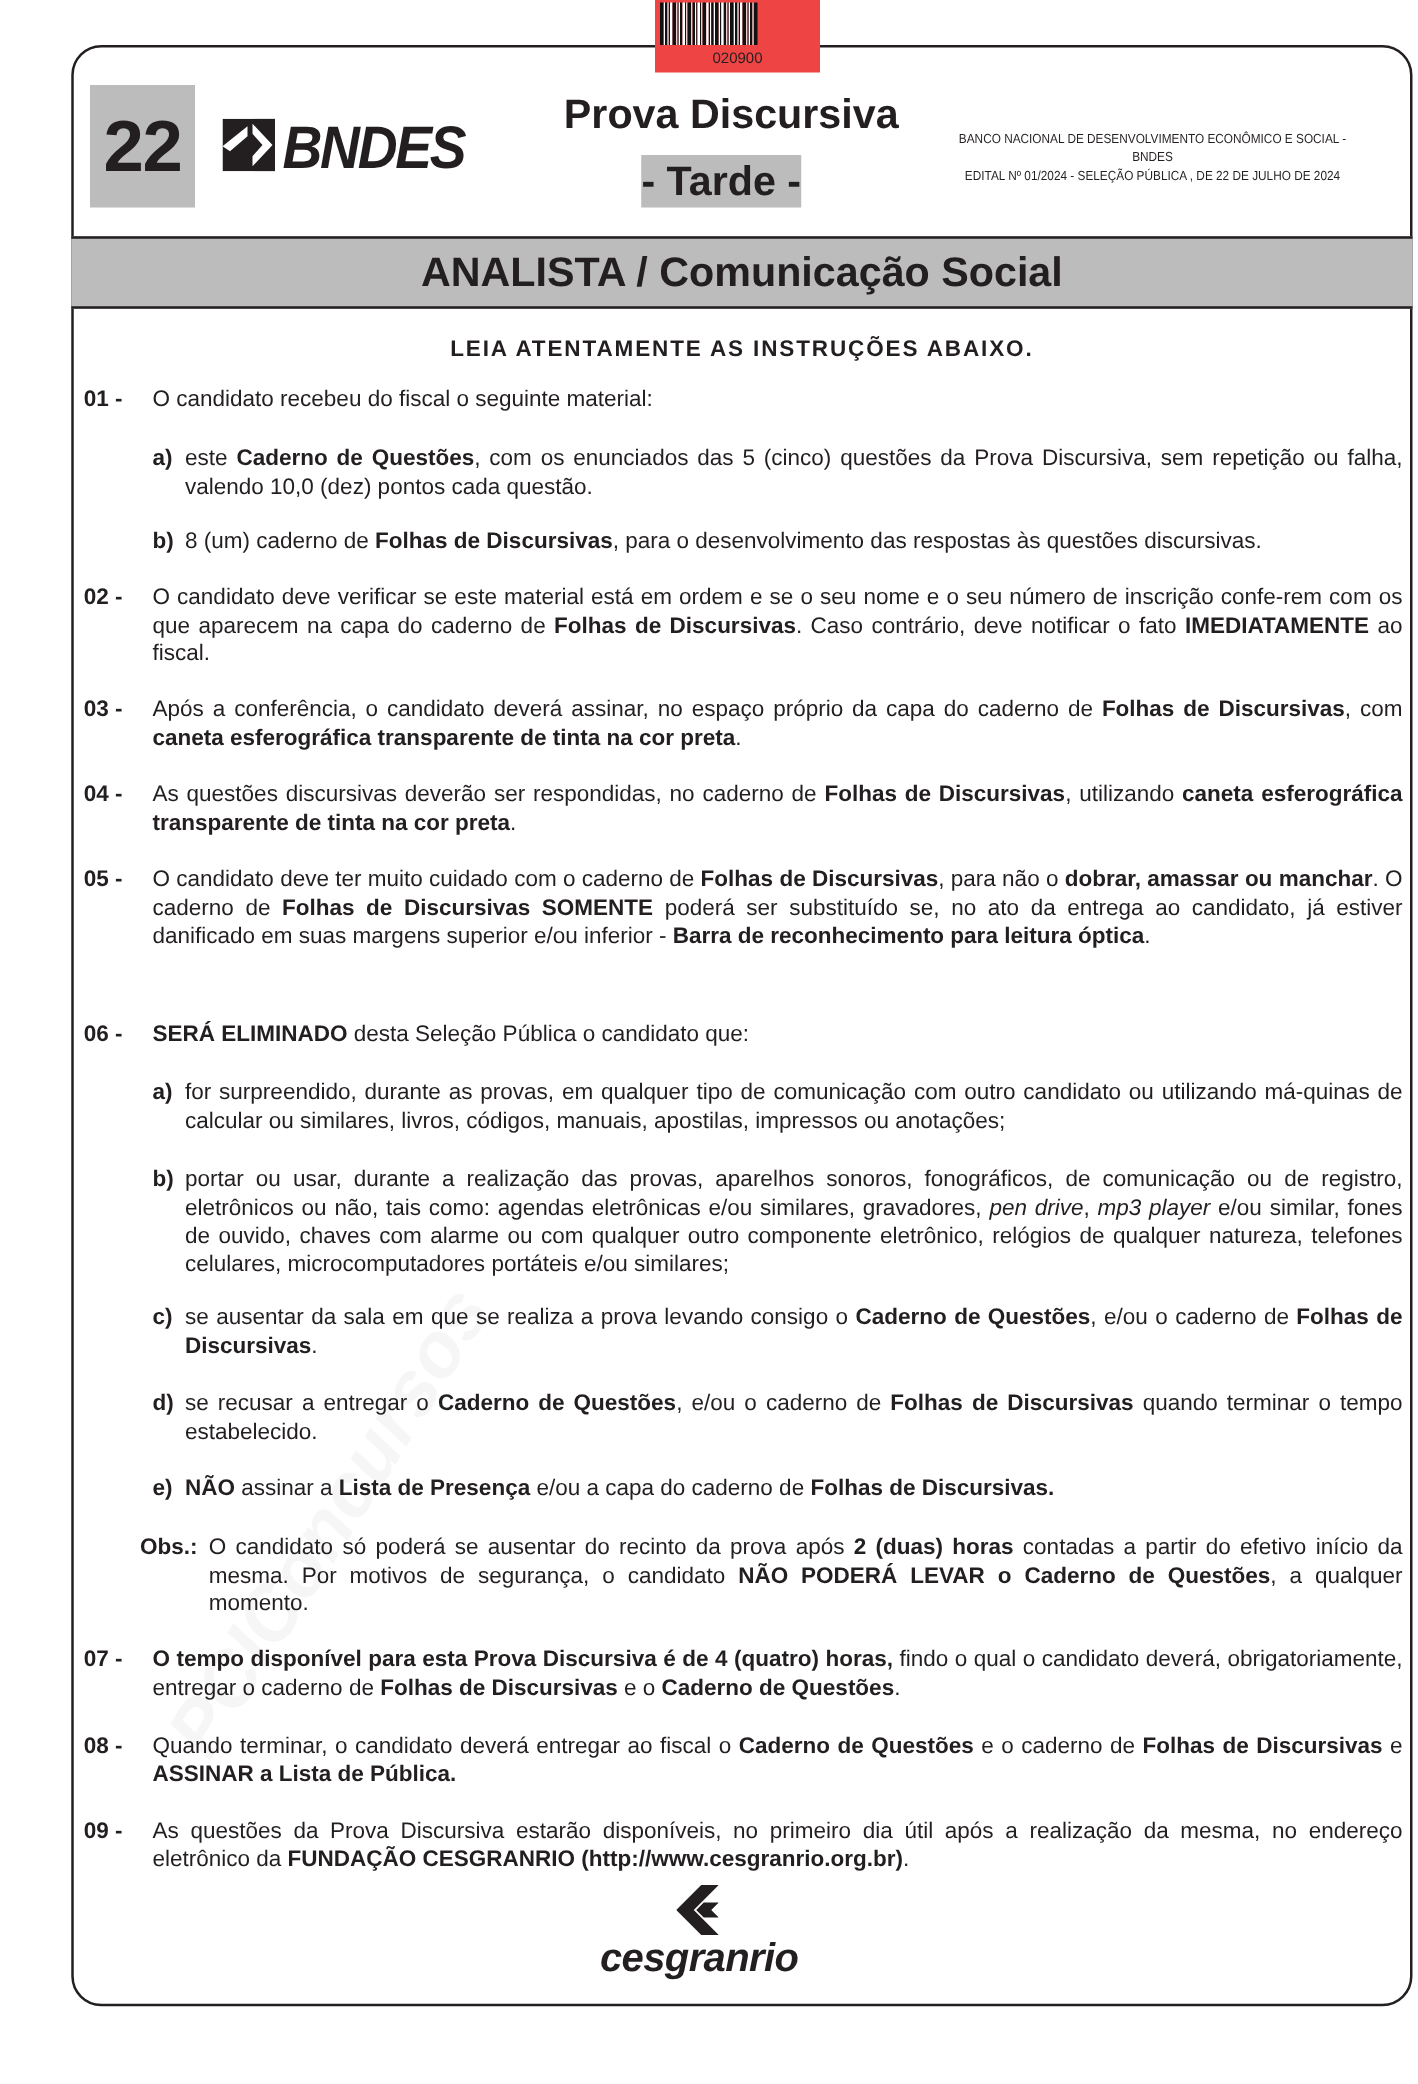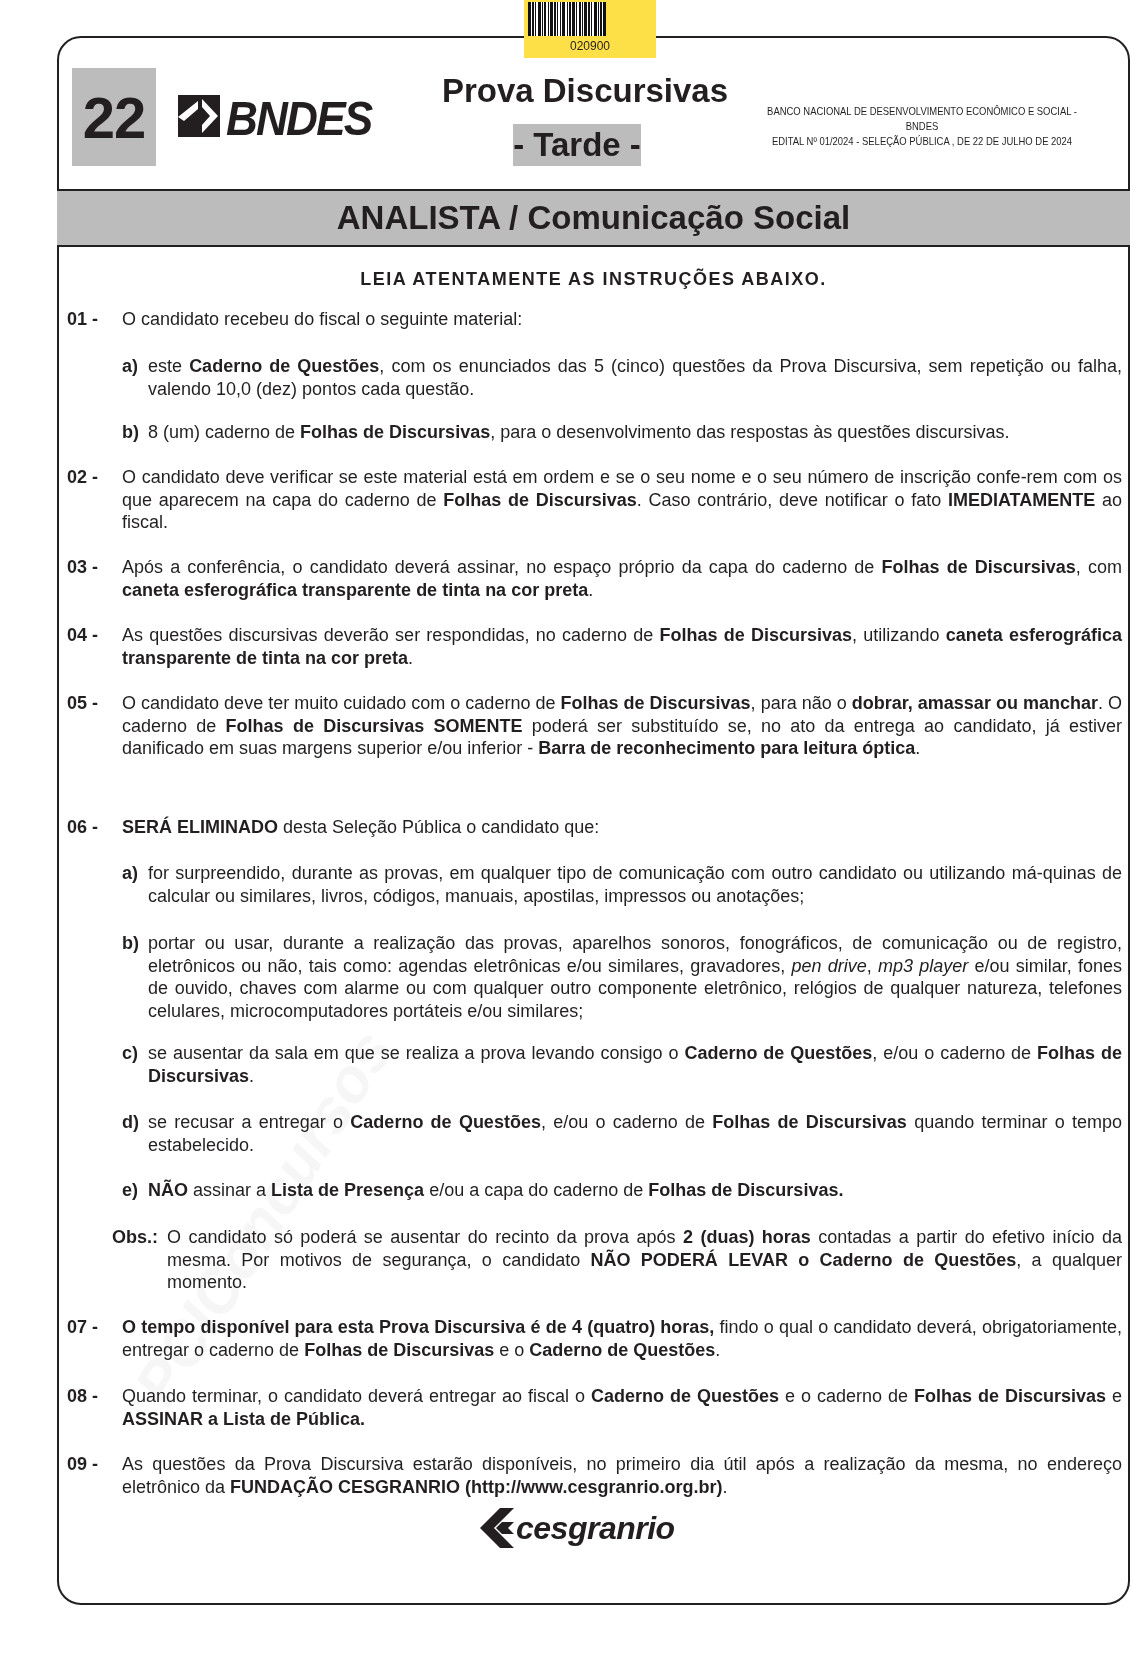--- a/index.html
+++ b/index.html
@@ -2,21 +2,21 @@
 <html><head>
 <meta charset="utf-8">
 <style>
   html, body { margin: 0; padding: 0; background: #ffffff; }
   body { width: 1134px; height: 1667px; position: relative; overflow: hidden;
          font-family: "Liberation Sans", sans-serif; color: #231f20; }
 
   .frame { position: absolute; left: 57px; top: 36px; width: 1073px; height: 1569px;
            border: 2px solid #231f20; border-radius: 24px; box-sizing: border-box; }
 
-  .barcode-wrap { position: absolute; left: 524px; top: 0; width: 132px; height: 58px; background: #fde047; }
+  .barcode-wrap { position: absolute; left: 524px; top: 0; width: 132px; height: 58px; background: #ef4444; }
   .barcode { position: absolute; left: 4px; top: 2px; height: 34px; display: flex; align-items: stretch; }
   .barcode span { display: block; height: 34px; background: #111; }
   .barcode-num { position: absolute; left: 0; width: 132px; top: 39px; text-align: center; font-size: 12px; }
 
   .num-box { position: absolute; left: 72px; top: 68px; width: 84px; height: 98px; background: #bcbcbc;
              display: flex; align-items: center; justify-content: center; font-weight: bold; font-size: 58px; letter-spacing: -1px; }
 
   .bndes { position: absolute; left: 178px; top: 95px; display: flex; align-items: flex-start; }
   .bndes-mark { width: 42px; height: 42px; margin-right: 6px; }
   .bndes-text { font-weight: bold; font-style: italic; font-size: 48px; letter-spacing: -2px; transform: scaleX(0.92); transform-origin: left; line-height: 1; }
@@ -39,21 +39,21 @@
   .item .txt { position: absolute; left: 55px; right: 0; top: 0; text-align: justify; }
   .sub { position: absolute; left: 122px; width: 1000px; font-size: 18px; line-height: 22.5px; }
   .sub .lab { position: absolute; left: 0; top: 0; font-weight: bold; }
   .sub .txt { position: absolute; left: 26px; right: 0; top: 0; text-align: justify; }
   .obs { position: absolute; left: 112px; width: 1010px; font-size: 18px; line-height: 22.5px; }
   .obs .lab { position: absolute; left: 0; top: 0; font-weight: bold; }
   .obs .txt { position: absolute; left: 55px; right: 0; top: 0; text-align: justify; }
   b { font-weight: bold; }
   i { font-style: italic; }
 
-  .cesgranrio { position: absolute; left: 480px; top: 1508px; display: flex; align-items: center; }
+  .cesgranrio { position: absolute; left: 480px; top: 1508px; display: flex; align-items: center; flex-direction: column; }
   .ces-mark { width: 34px; height: 40px; margin-right: 2px; }
   .ces-text { font-weight: bold; font-style: italic; font-size: 32px; letter-spacing: -0.5px; }
 
   .watermark { position: absolute; left: 120px; top: 1380px; transform: rotate(-58deg); transform-origin: left top;
                font-size: 62px; font-weight: bold; font-style: italic; color: rgba(0,0,0,0.035); white-space: nowrap; pointer-events: none; }
 </style>
 </head>
 <body>
 
 <div class="frame"></div>
@@ -118,21 +118,21 @@
 <div class="bndes">
   <svg class="bndes-mark" viewBox="0 0 42 42">
     <rect x="0" y="0" width="42" height="42" fill="#231f20"></rect>
     <polygon points="0,22 20,6 20,14 6,26" fill="#fff"></polygon>
     <polygon points="26,0 42,0 42,42 26,42 40,21" fill="#231f20"></polygon>
     <polygon points="24,4 40,21 24,38 24,30 32,21 24,12" fill="#fff"></polygon>
   </svg>
   <span class="bndes-text">BNDES</span>
 </div>
 
-<div class="title">Prova Discursivas</div>
+<div class="title">Prova Discursiva</div>
 <div class="shift">- Tarde -</div>
 
 <div class="org">
   <div>BANCO NACIONAL DE DESENVOLVIMENTO ECONÔMICO E SOCIAL - BNDES</div>
   <div>EDITAL Nº 01/2024 - SELEÇÃO PÚBLICA , DE 22 DE JULHO DE 2024</div>
 </div>
 
 <div class="band">ANALISTA / Comunicação Social</div>
 
 <div class="leia">LEIA ATENTAMENTE AS INSTRUÇÕES ABAIXO.</div>

